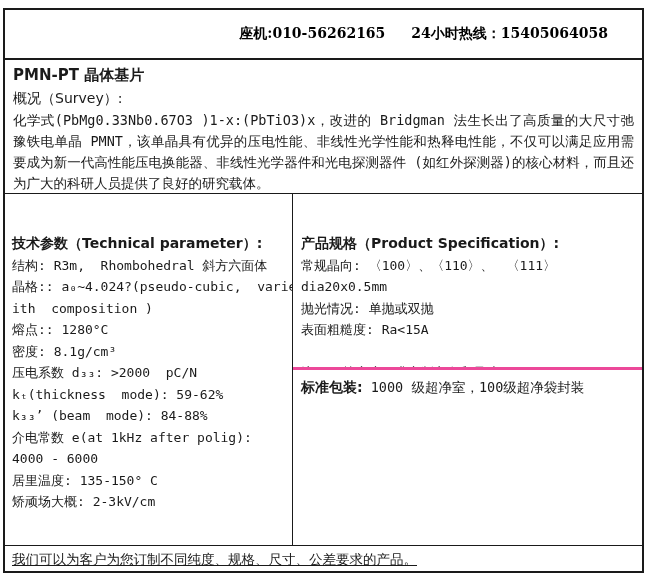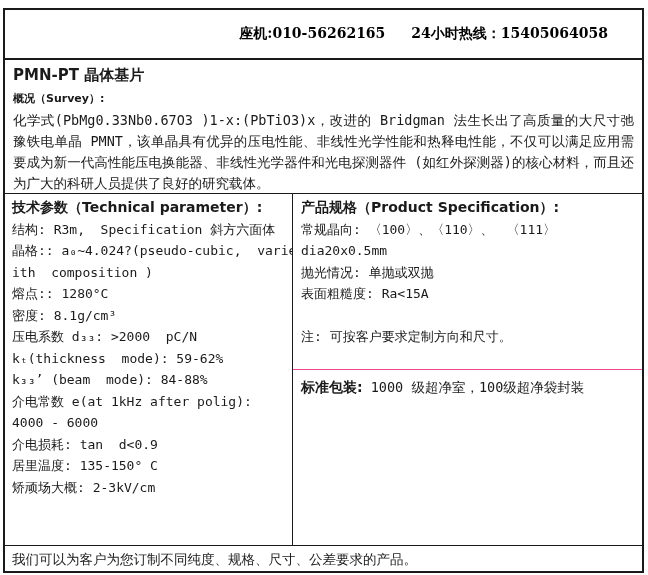--- a/index.html
+++ b/index.html
@@ -51,22 +51,22 @@
     border-bottom: 1px solid #1a1a1a;
     padding: 4px 8px 0 8px;
     overflow: hidden;
   }
   .doc-title {
     font-weight: bold;
     font-size: 15px;
     line-height: 23px;
   }
   .survey-heading {
-    font-weight: bold;
-    font-size: 11px;
+    font-weight: normal;
+    font-size: 14px;
     line-height: 23px;
   }
   .survey-body {
     font-size: 13.5px;
     line-height: 21px;
     text-align: justify;
     font-family: "DejaVu Sans Mono", "DejaVu Sans", sans-serif;
   }
   
   .columns {
@@ -83,58 +83,60 @@
   }
   .col-right {
     flex: 1;
     display: flex;
     flex-direction: column;
     min-width: 0;
   }
   .spec-top {
     height: 176px;
     box-sizing: border-box;
-    border-bottom: 1px solid #ec4899;
+    border-bottom: 3px solid #ec4899;
     padding: 3px 4px 0 8px;
     overflow: hidden;
   }
   .packaging {
     padding: 6px 4px 0 8px;
     font-size: 13.5px;
     line-height: 22px;
     white-space: pre;
     font-family: "DejaVu Sans Mono", "DejaVu Sans", sans-serif;
   }
   .packaging .pkg-label {
     font-weight: bold;
     font-family: "DejaVu Sans", sans-serif;
     font-size: 14px;
   }
   .block-heading {
     font-weight: bold;
     font-size: 14px;
     line-height: 21.5px;
     white-space: pre;
+    margin-top: 36px;
   }
   .spec-line {
     font-size: 13px;
     line-height: 21.5px;
     white-space: pre;
     font-family: "DejaVu Sans Mono", "DejaVu Sans", sans-serif;
   }
   
   .footer-row {
     height: 26px;
     box-sizing: border-box;
     border-top: 1px solid #1a1a1a;
     padding: 3px 4px 0 7px;
     font-size: 13.5px;
     line-height: 20px;
     white-space: pre;
     overflow: hidden;
+    text-decoration: underline;
   }
 </style>
 </head>
 <body>
 
 <div class="stage">
   <div class="doc">
 
     <div class="contact-row">
       <span>座机:010-56262165</span>
@@ -145,31 +147,30 @@
       <div class="doc-title">PMN-PT 晶体基片</div>
       <div class="survey-heading">概况（Survey）:</div>
       <div class="survey-body">化学式(PbMg0.33Nb0.67O3  )1-x:(PbTiO3)x，改进的 Bridgman 法生长出了高质量的大尺寸弛豫铁电单晶 PMNT，该单晶具有优异的压电性能、非线性光学性能和热释电性能，不仅可以满足应用需要成为新一代高性能压电换能器、非线性光学器件和光电探测器件 (如红外探测器)的核心材料，而且还为广大的科研人员提供了良好的研究载体。</div>
     </div>
 
     <div class="columns">
 
       <div class="col-left">
         <div class="block-heading">技术参数（Technical parameter）:</div>
         <div>
-            <div class="spec-line">结构: R3m,  Specification 斜方六面体</div>
+            <div class="spec-line">结构: R3m,  Rhombohedral 斜方六面体</div>
             <div class="spec-line">晶格:: a₀~4.024?(pseudo-cubic,  variesw</div>
             <div class="spec-line">ith  composition )</div>
             <div class="spec-line">熔点:: 1280°C</div>
             <div class="spec-line">密度: 8.1g/cm³</div>
             <div class="spec-line">压电系数 d₃₃: &gt;2000  pC/N</div>
             <div class="spec-line">kₜ(thickness  mode): 59-62%</div>
             <div class="spec-line">k₃₃’ (beam  mode): 84-88%</div>
             <div class="spec-line">介电常数 e(at 1kHz after polig):</div>
             <div class="spec-line">4000 - 6000</div>
-            <div class="spec-line">介电损耗: tan  d&lt;0.9</div>
             <div class="spec-line">居里温度: 135-150° C</div>
             <div class="spec-line">矫顽场大概: 2-3kV/cm</div>
           </div>
       </div>
 
       <div class="col-right">
         <div class="spec-top">
           <div class="block-heading">产品规格（Product Specification）:</div>
           <div>
               <div class="spec-line">常规晶向: 〈100〉、〈110〉、　〈111〉</div>

